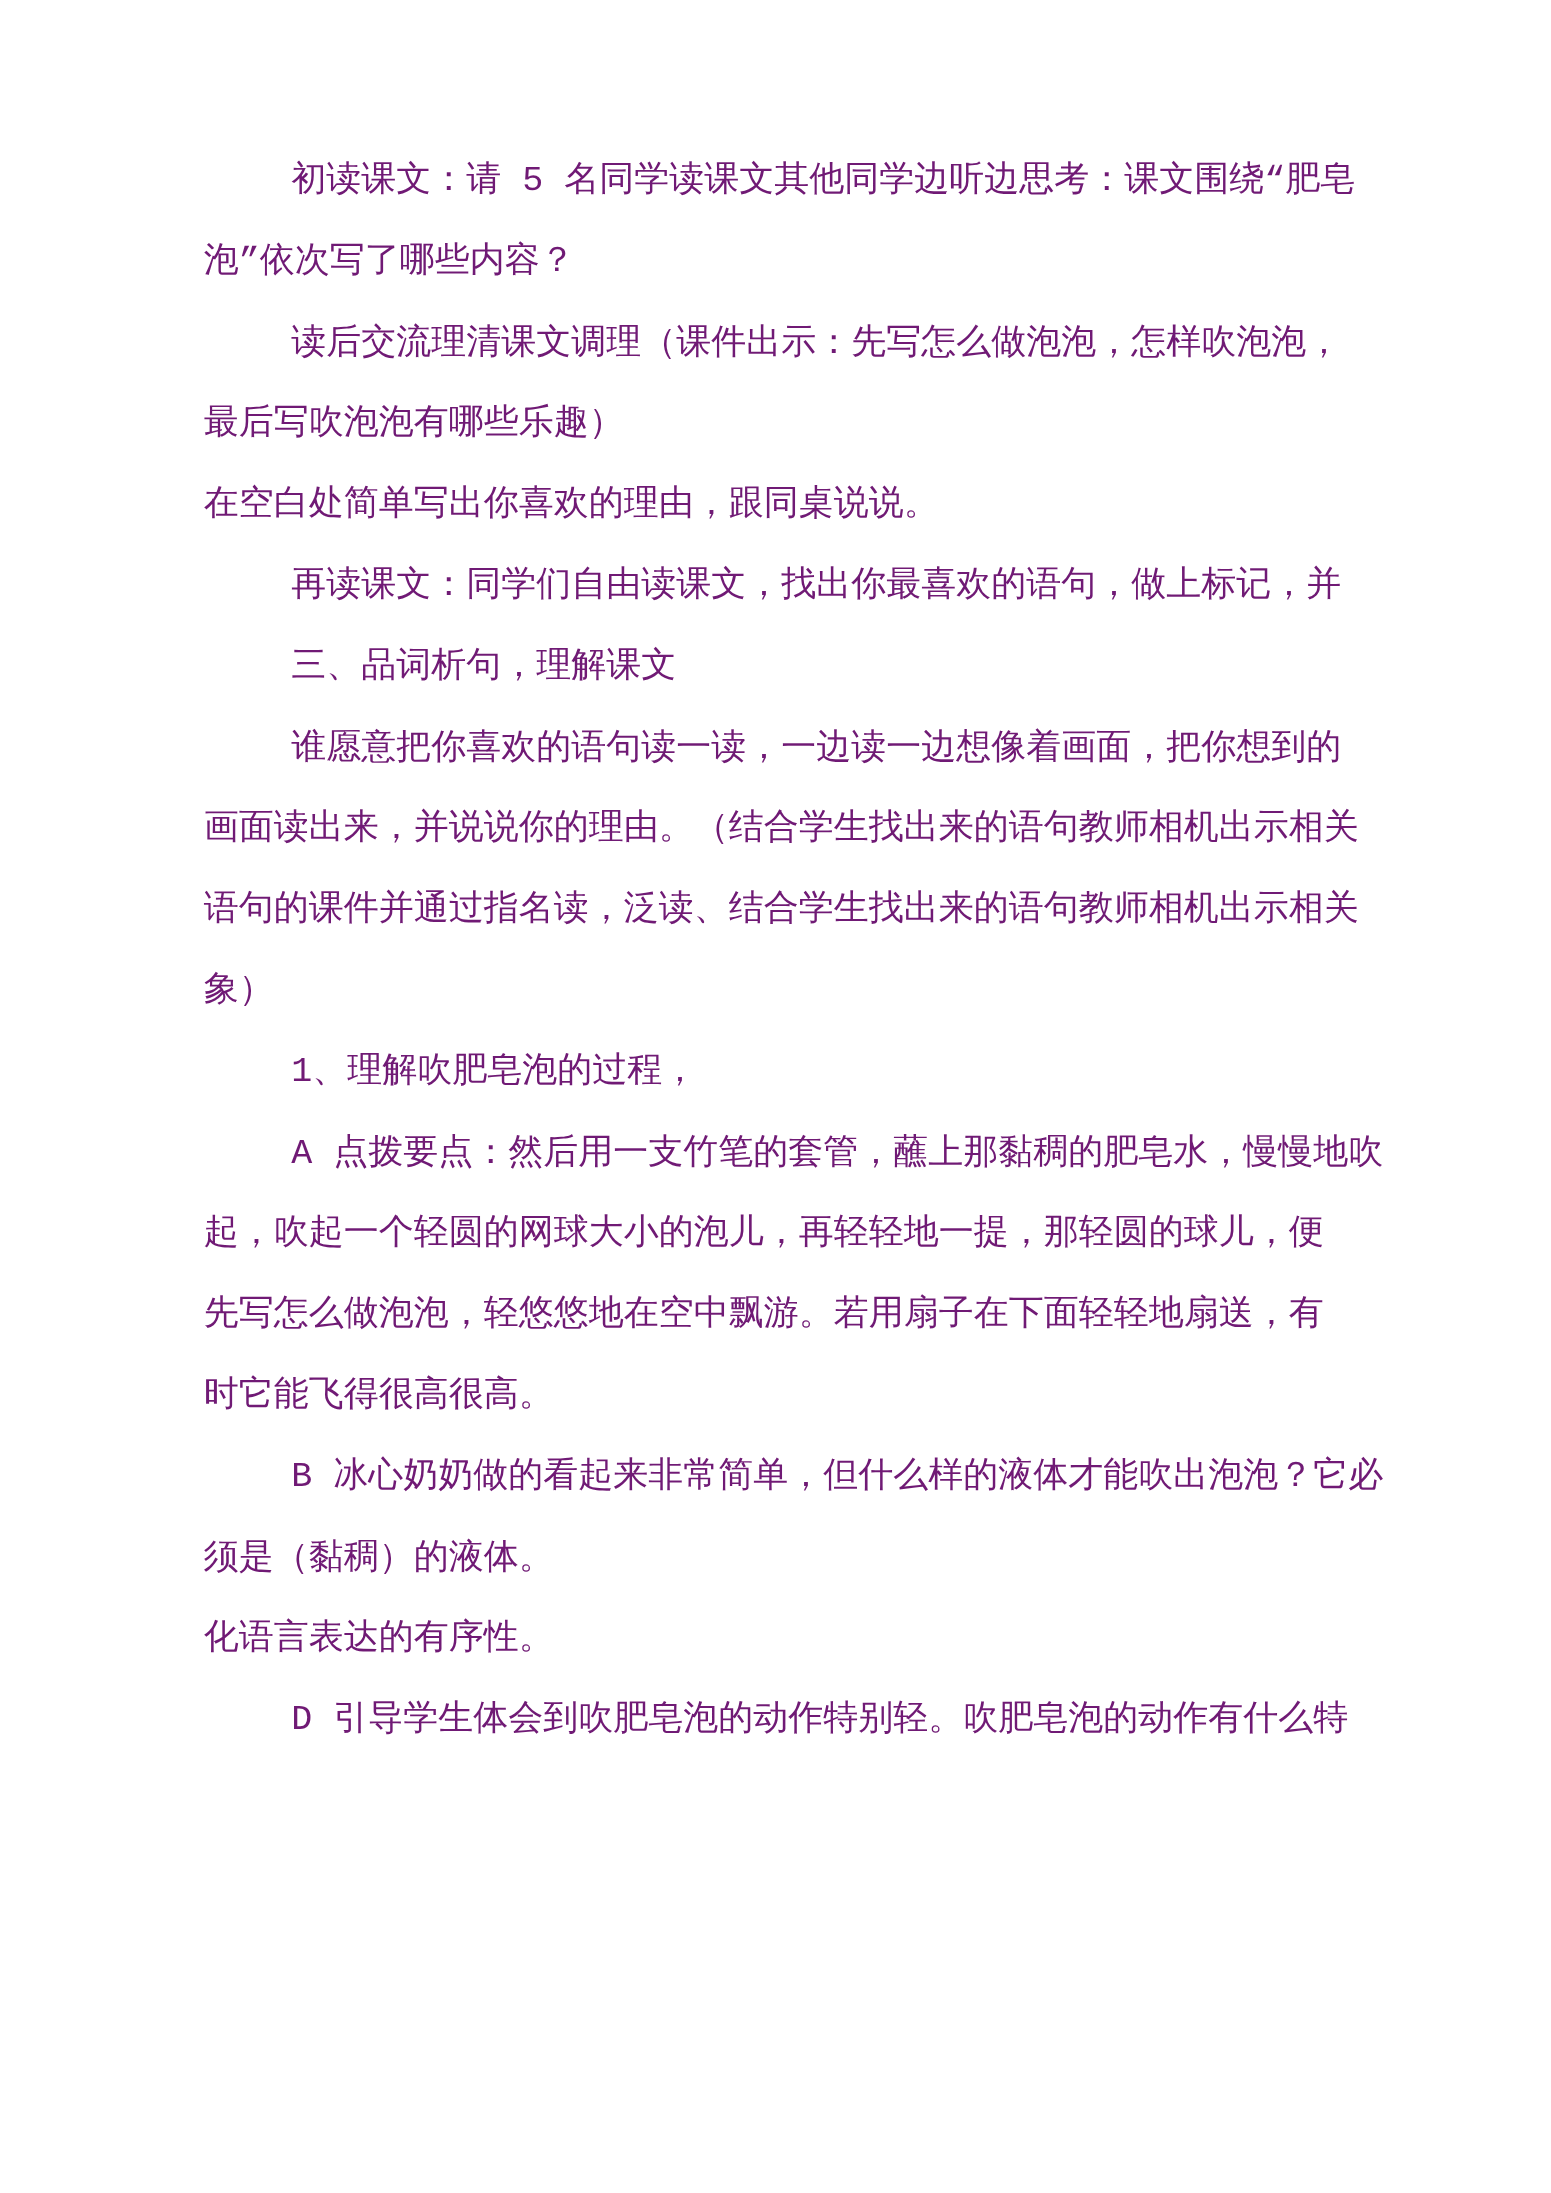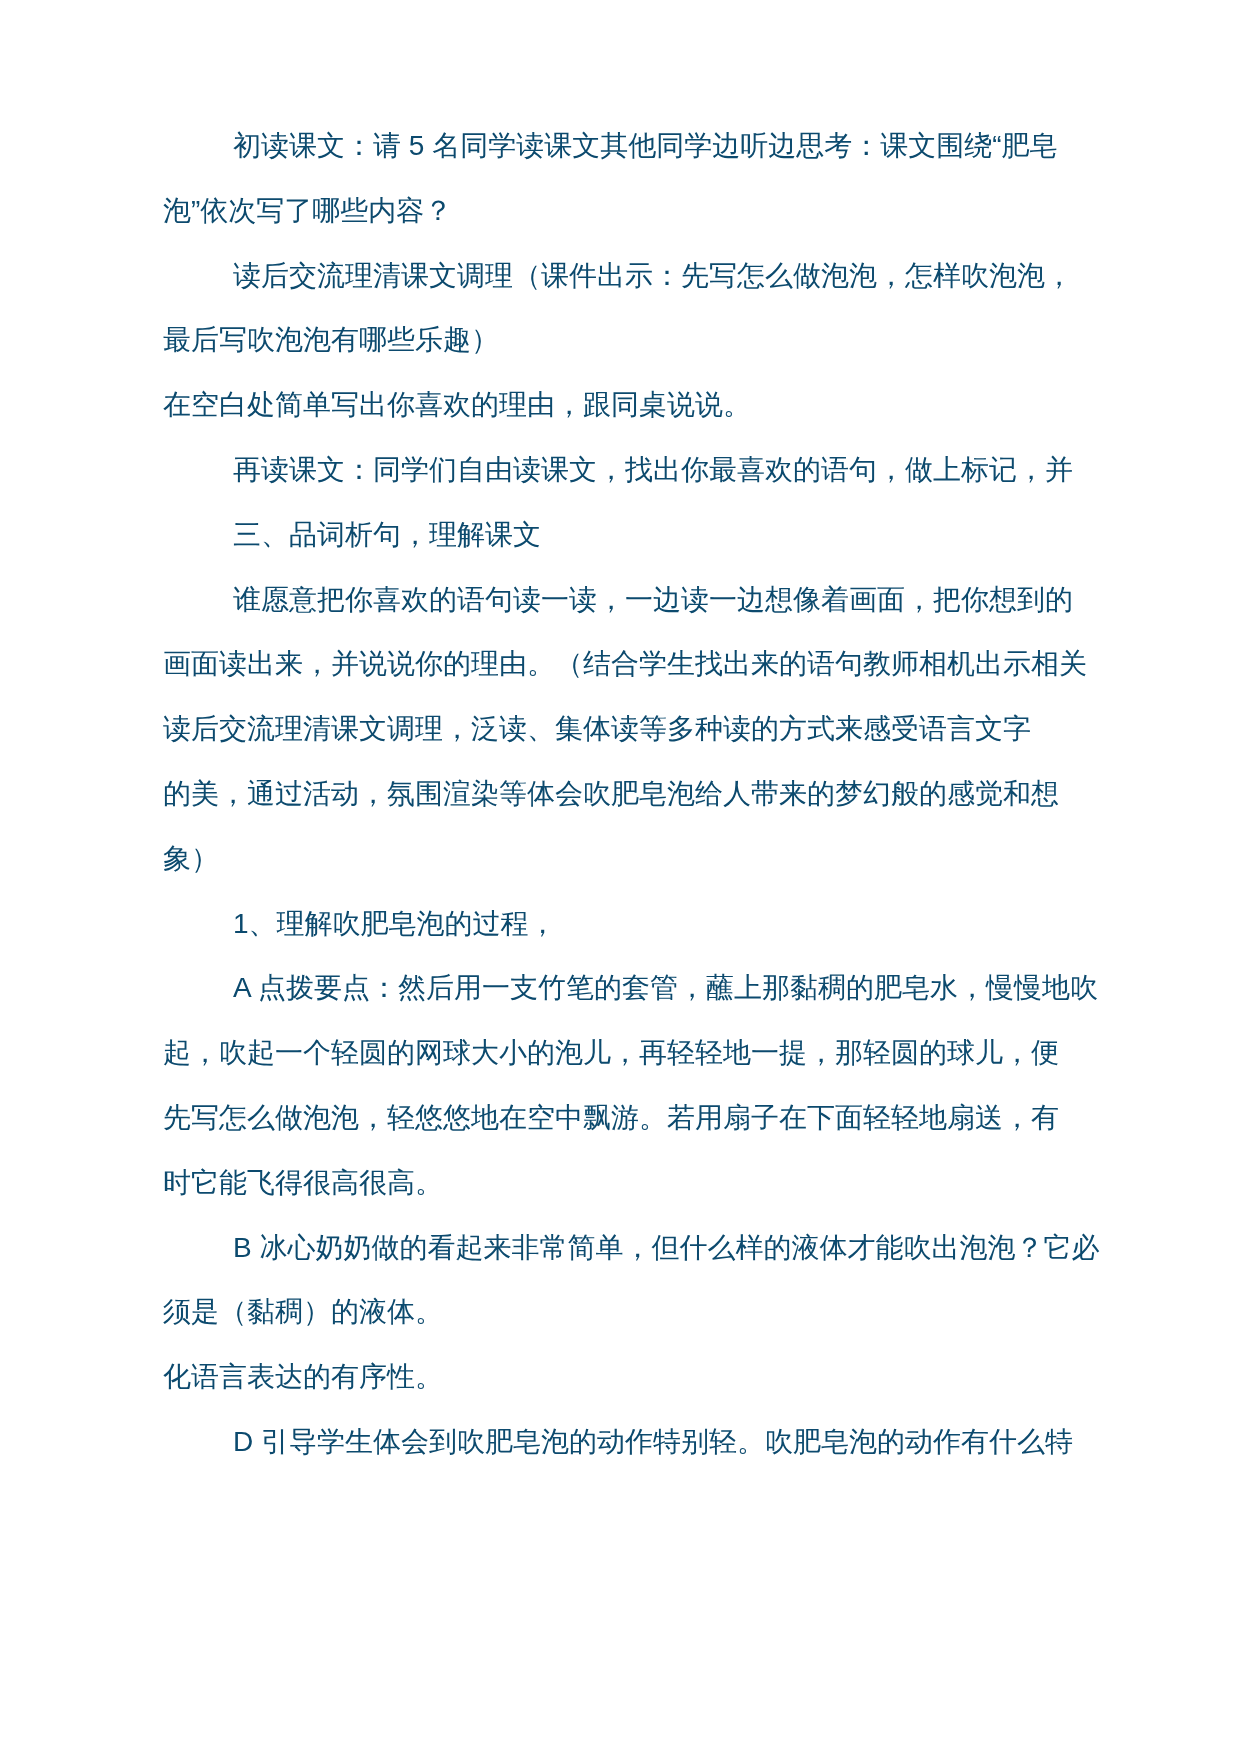--- a/index.html
+++ b/index.html
@@ -11,25 +11,25 @@
     background:#ffffff;
     overflow:hidden;
   }
   .textblock{
     position:absolute;
     left:163px;
     top:114px;
     width:930px;
   }
   .line{
-    font-family:Liberation Sans, sans-serif;
+    font-family:Liberation Mono, monospace;
     font-size:28px;
     line-height:64.8px;
     height:64.8px;
-    color:#0c4a6e;
+    color:#701a75;
     white-space:pre;
     text-align:left;
   }
   .line.indent{ padding-left:70px; }
   .line.wide{ letter-spacing:10px; }
   .line.semiwide{ letter-spacing:6px; }
 </style>
 </head>
 <body>
 
@@ -37,22 +37,21 @@
   <div class="textblock" id="document-body" style="color: rgb(17, 17, 17);">
       <div class="line indent">初读课文：请 5 名同学读课文其他同学边听边思考：课文围绕“肥皂</div>
       <div class="line">泡”依次写了哪些内容？</div>
       <div class="line indent">读后交流理清课文调理（课件出示：先写怎么做泡泡，怎样吹泡泡，</div>
       <div class="line">最后写吹泡泡有哪些乐趣）</div>
       <div class="line">在空白处简单写出你喜欢的理由，跟同桌说说。</div>
       <div class="line indent">再读课文：同学们自由读课文，找出你最喜欢的语句，做上标记，并</div>
       <div class="line indent">三、品词析句，理解课文</div>
       <div class="line indent">谁愿意把你喜欢的语句读一读，一边读一边想像着画面，把你想到的</div>
       <div class="line">画面读出来，并说说你的理由。（结合学生找出来的语句教师相机出示相关</div>
-      <div class="line">读后交流理清课文调理，泛读、集体读等多种读的方式来感受语言文字</div>
-      <div class="line">的美，通过活动，氛围渲染等体会吹肥皂泡给人带来的梦幻般的感觉和想</div>
+      <div class="line">语句的课件并通过指名读，泛读、结合学生找出来的语句教师相机出示相关</div>
       <div class="line">象）</div>
       <div class="line indent">1、理解吹肥皂泡的过程，</div>
       <div class="line indent">A 点拨要点：然后用一支竹笔的套管，蘸上那黏稠的肥皂水，慢慢地吹</div>
       <div class="line">起，吹起一个轻圆的网球大小的泡儿，再轻轻地一提，那轻圆的球儿，便</div>
       <div class="line">先写怎么做泡泡，轻悠悠地在空中飘游。若用扇子在下面轻轻地扇送，有</div>
       <div class="line">时它能飞得很高很高。</div>
       <div class="line indent">B 冰心奶奶做的看起来非常简单，但什么样的液体才能吹出泡泡？它必</div>
       <div class="line">须是（黏稠）的液体。</div>
       <div class="line">化语言表达的有序性。</div>
       <div class="line indent">D 引导学生体会到吹肥皂泡的动作特别轻。吹肥皂泡的动作有什么特</div>

